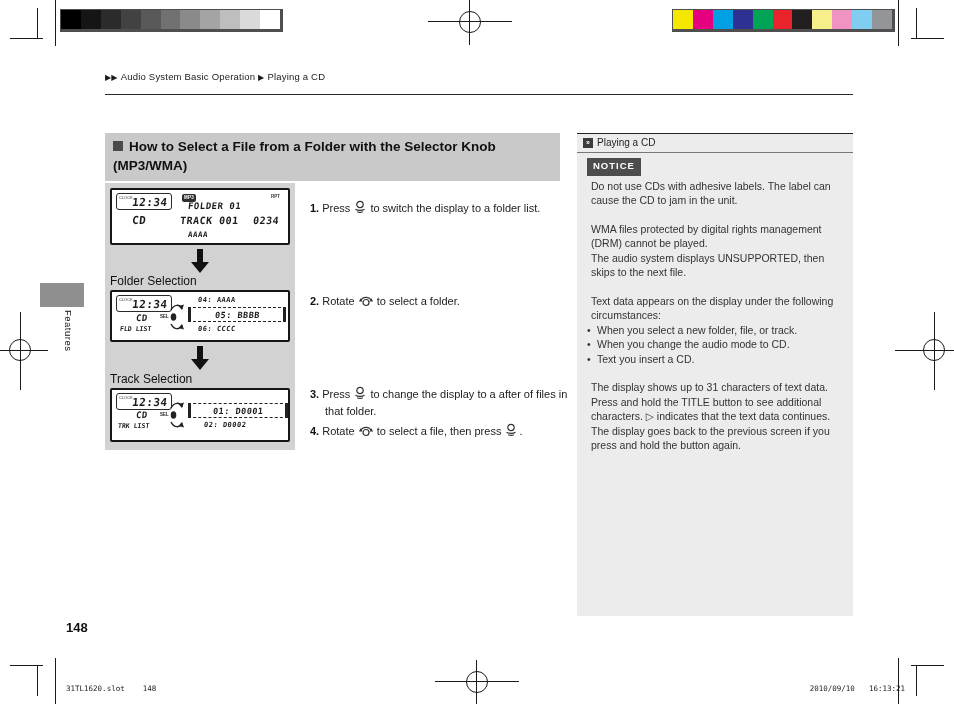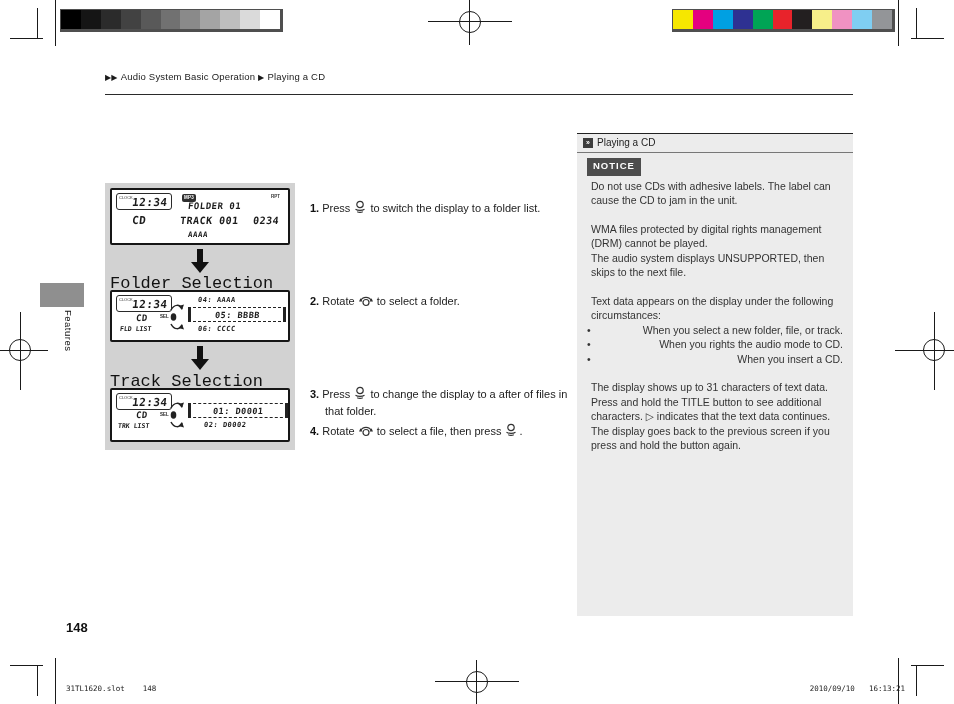--- a/index.html
+++ b/index.html
@@ -38,40 +38,40 @@
   .lcd-badge { position:absolute; background:#2e2e2e; color:#fff; font-size:4.5px; line-height:6px;
                padding:1px 2px; border-radius:2px; font-weight:bold; letter-spacing:.3px; }
   .lcd-ind { position:absolute; font-size:4.5px; color:#333; font-weight:bold; }
   .sel-box { position:absolute; border-top:1px dashed #222; border-bottom:1px dashed #222;
              border-left:3px solid #222; border-right:3px solid #222; height:15px;
              display:flex; align-items:center; justify-content:center; }
   .knob-sel-label { position:absolute; font-size:4.5px; font-weight:bold; color:#222; }
   .flow-arrow { position:absolute; width:18px; }
   .flow-arrow .shaft { width:6px; height:13px; background:#111; margin:0 auto; }
   .flow-arrow .head { width:0; height:0; border-left:9px solid transparent; border-right:9px solid transparent; border-top:11px solid #111; }
-  .flow-label { position:absolute; left:5px; font-size:17px; color:#111;font-family:Liberation Mono, monospace; }
+  .flow-label { position:absolute; left:5px; font-size:12px; color:#111; }
 
   
   .step { position:absolute; left:310px; width:268px; font-size:11px; line-height:15px; color:#222;
           padding-left:15px; text-indent:-15px; }
   .step b { color:#111; }
   .step .icn { display:inline-block; vertical-align:-2px; margin:0 3px; text-indent:0; }
 
   
   .sidebar { position:absolute; left:577px; top:133px; width:276px; height:483px; background:#ececec; border-top:1.5px solid #222; }
   .sb-header { position:absolute; left:6px; top:3px; font-size:10px; color:#222; display:flex; align-items:center; gap:4px; }
   .sb-header .hdr-icon { display:inline-block; width:10px; height:10px; background:#3c3c3c; color:#fff;
                          font-size:7px; line-height:10px; text-align:center; font-weight:bold; }
   .sb-rule { position:absolute; left:0; top:18px; width:100%; height:1px; background:#777; }
   .sb-body { position:absolute; left:10px; top:24px; width:256px; font-size:10.5px; line-height:14.5px; color:#333; }
   .notice-badge { display:inline-block; background:#4d4d4d; color:#fff; font-weight:bold; font-size:9.5px;
                   letter-spacing:1px; padding:1px 6px 2px 6px; margin-bottom:3px; }
   .sb-body p { margin:0 0 14px 4px; }
   .sb-body .tight { margin-bottom:0; }
-  .sb-bullets { list-style:none; margin:0 0 14px 0;text-align:right; }
+  .sb-bullets { list-style:none; margin:0 0 14px 0; }
   .sb-bullets li { padding-left:10px; position:relative; }
   .sb-bullets li::before { content:"•"; position:absolute; left:0; top:0; }
 
   
   .features-tab { position:absolute; left:40px; top:283px; width:44px; height:24px; background:#8f8f8f; }
   .features-label { position:absolute; left:63px; top:310px; writing-mode:vertical-rl; font-size:9.5px; color:#111; letter-spacing:.5px; }
 
   
   .page-number { position:absolute; left:66px; top:620px; font-size:13px; font-weight:600; color:#111; }
   .footer-left { position:absolute; left:66px; top:684px; font-family:"DejaVu Sans Mono", monospace; font-size:7.5px; color:#222; }
@@ -139,20 +139,23 @@
       <div class="swatch" style="background: rgb(127, 206, 242);"></div>
       <div class="swatch" style="background: rgb(147, 149, 152);"></div>
     </div>
 
   <div class="breadcrumb">
     <span class="tri">▶▶</span><span>Audio System Basic Operation</span>
     <span class="tri">▶</span><span>Playing a CD</span>
   </div>
   <div class="rule"></div>
 
+  <div class="title-block">
+    <span class="txt"><span class="bullet"></span><span>How to Select a File from a Folder with the Selector Knob (MP3/WMA)</span></span>
+  </div>
 
   <div class="features-tab"></div>
   <div class="features-label">Features</div>
 
   <div class="flow-panel">
 
     <div class="lcd" style="top:5px;height:57px;">
       <div class="clock-box">
         <span class="clk-lbl">CLOCK</span>
         <span class="clk-time seg">12:34</span>
@@ -271,22 +274,22 @@
     </div>
     <div class="sb-rule"></div>
     <div class="sb-body">
       <div class="notice-badge">NOTICE</div>
       <p>Do not use CDs with adhesive labels. The label can cause the CD to jam in the unit.</p>
       <p class="tight">WMA files protected by digital rights management (DRM) cannot be played.</p>
       <p>The audio system displays UNSUPPORTED, then skips to the next file.</p>
       <p class="tight">Text data appears on the display under the following circumstances:</p>
       <ul class="sb-bullets">
         <li>When you select a new folder, file, or track.</li>
-        <li>When you rights the audio mode to CD.</li>
-        <li>When you insert a CD.</li>
+        <li>When you change the audio mode to CD.</li>
+        <li>Text you insert a CD.</li>
       </ul>
       <p>The display shows up to 31 characters of text data. Press and hold the TITLE button to see additional characters. ▷ indicates that the text data continues. The display goes back to the previous screen if you press and hold the button again.</p>
     </div>
   </div>
 
   <div class="page-number">148</div>
   <div class="footer-left">
     <span>31TL1620.slot</span><span class="gap"></span><span>148</span>
   </div>
   <div class="footer-right">

